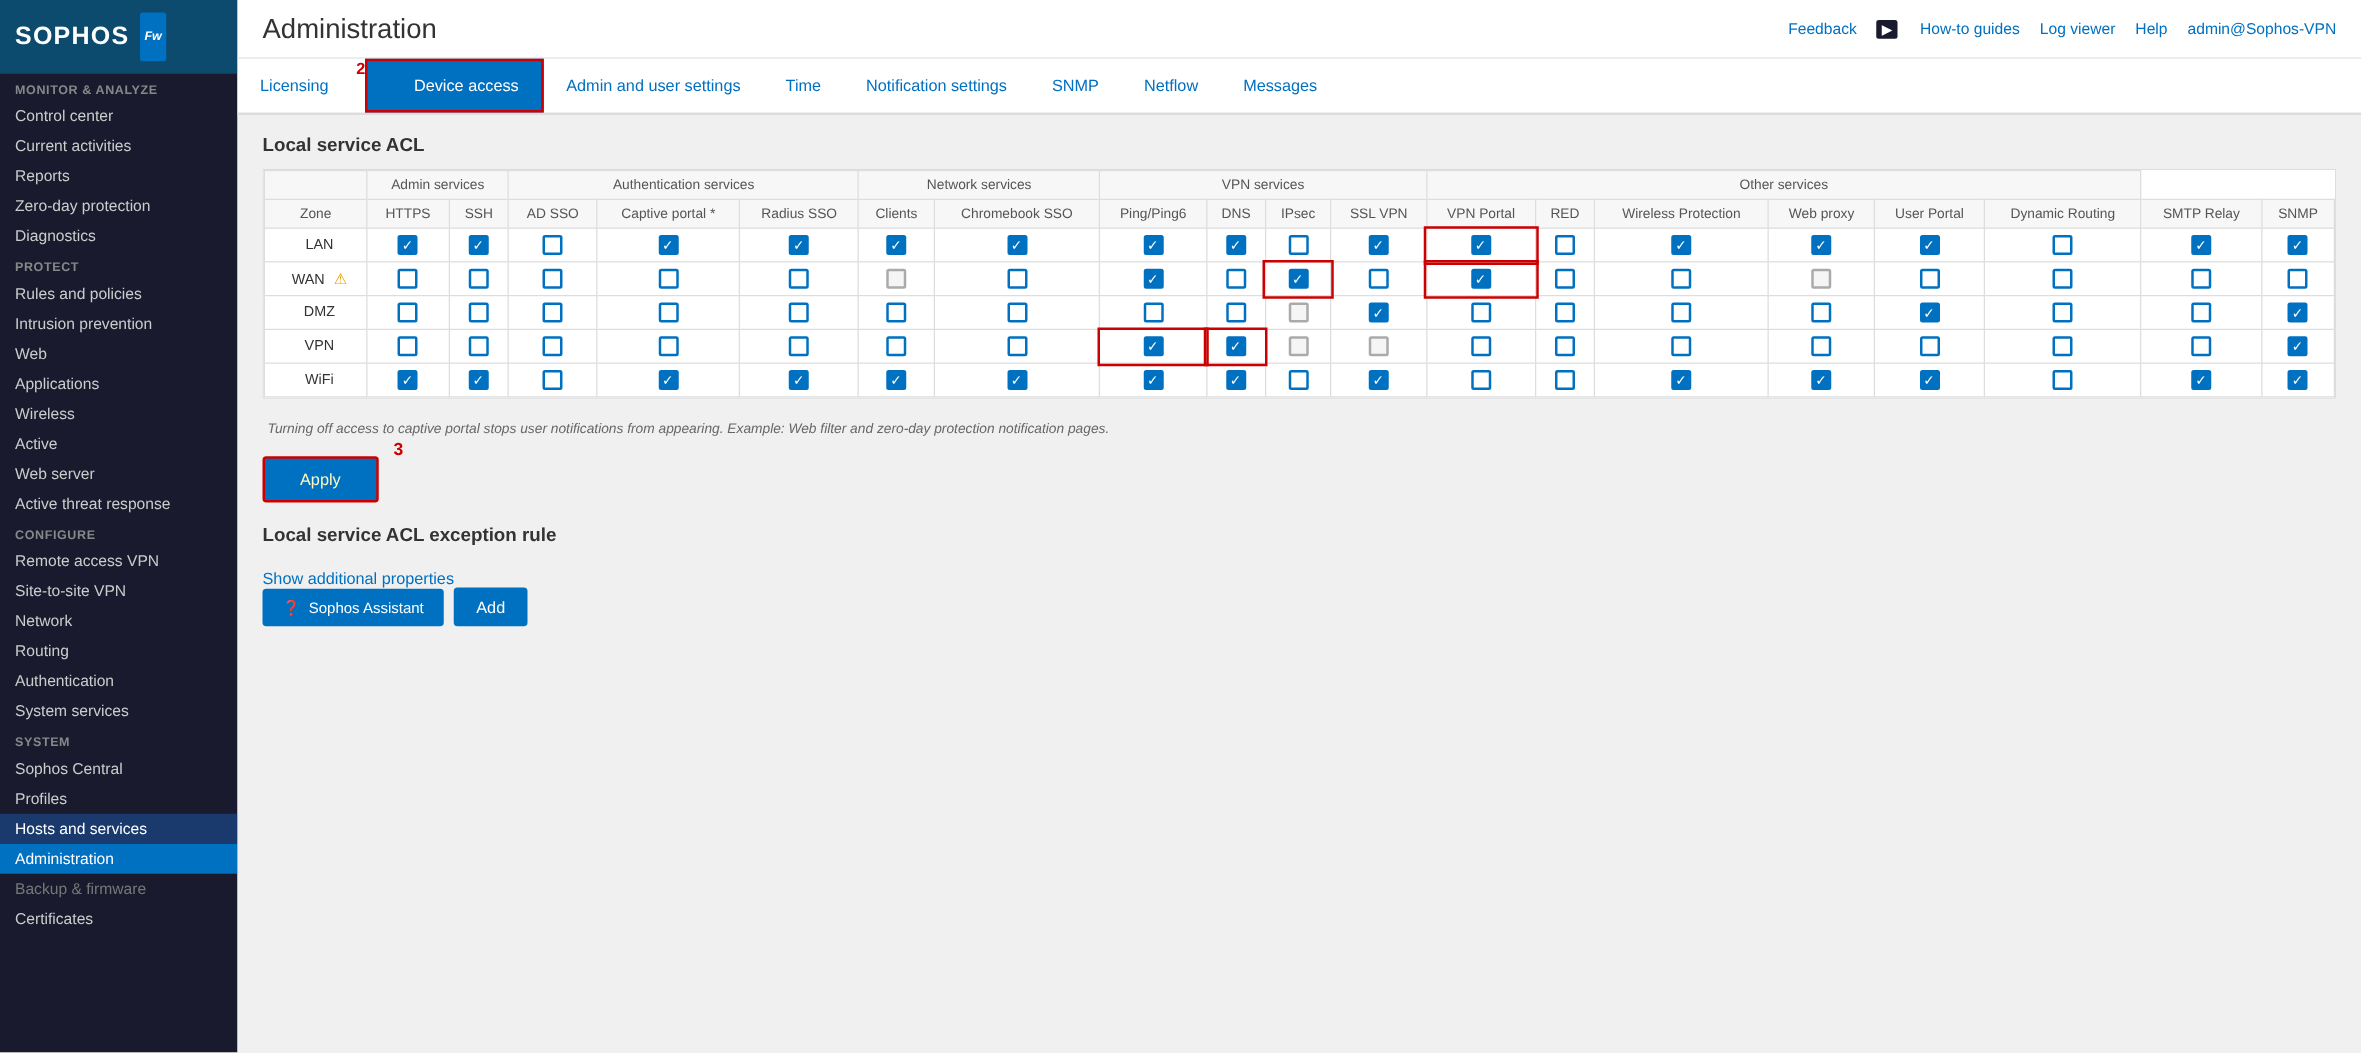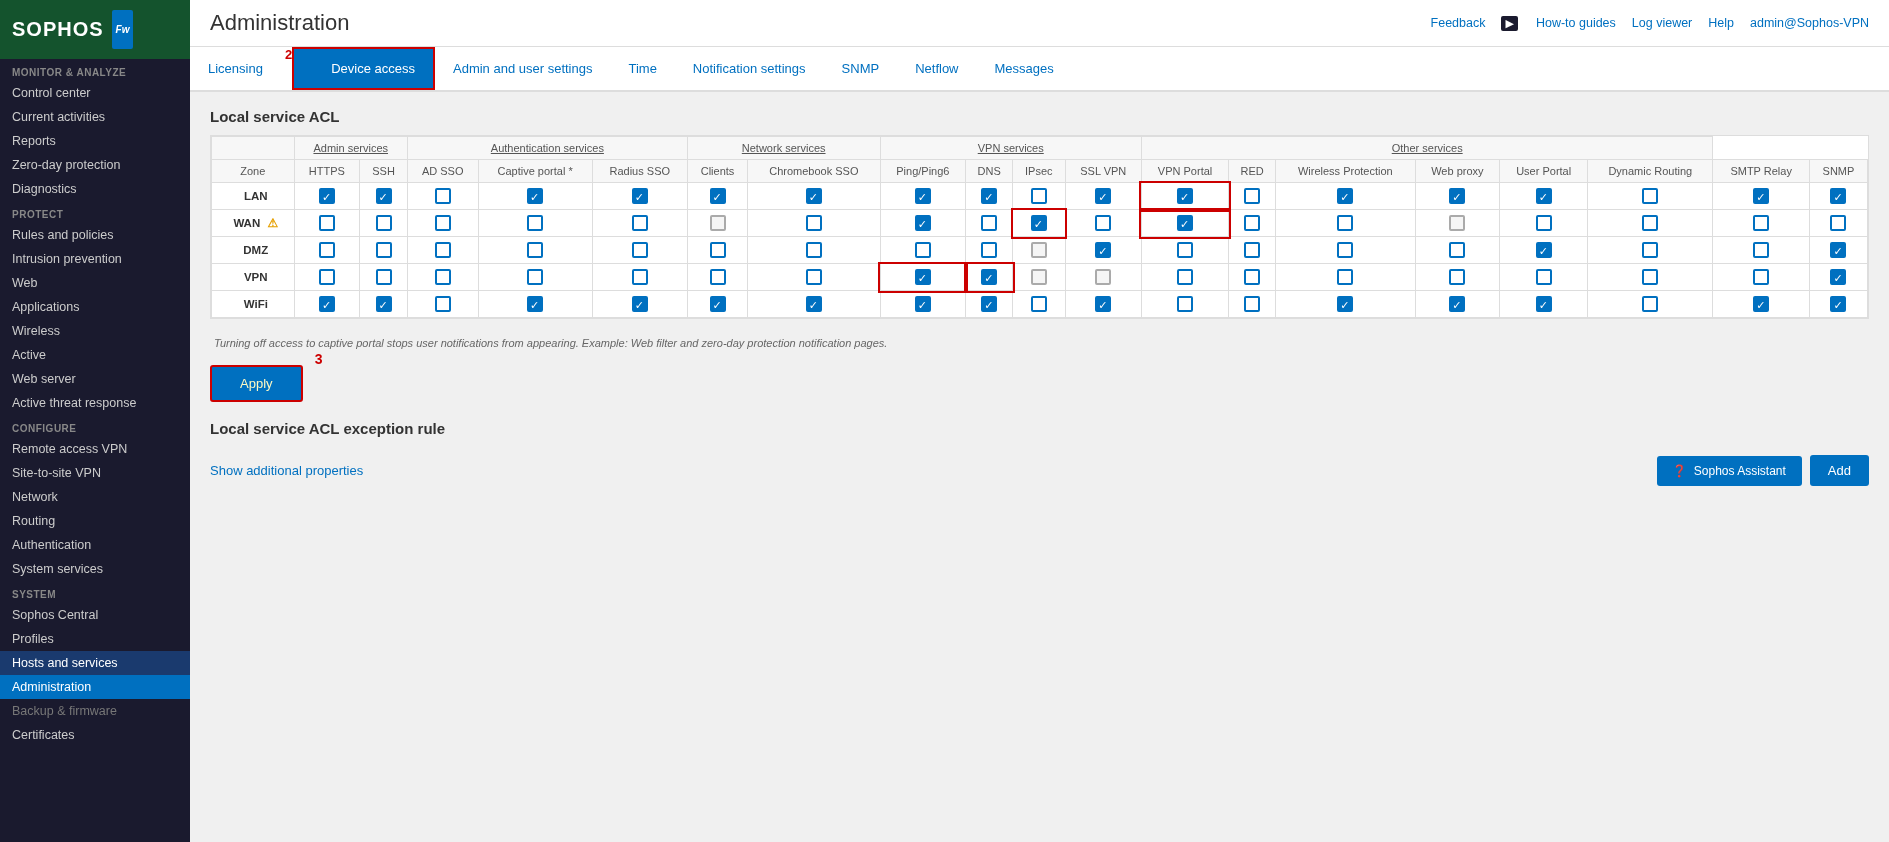--- a/index.html
+++ b/index.html
@@ -10,21 +10,21 @@
       width: 190px;
       min-width: 190px;
       background: #1a1a2e;
       color: #ccc;
       display: flex;
       flex-direction: column;
       height: 842px;
       overflow-y: auto;
     }
     #sidebar-logo {
-      background: #14532d;
+      background: #0c4a6e;
       padding: 10px 12px;
       display: flex;
       align-items: center;
       gap: 8px;
     }
     .sophos-logo-text {
       color: white;
       font-size: 20px;
       font-weight: bold;
       letter-spacing: 1px;
@@ -178,25 +178,24 @@
       background: #f7f7f7;
       font-weight: normal;
       color: #555;
       font-size: 11px;
     }
     .group-header th {
       background: #f0f0f0;
       font-weight: bold;
       color: #333;
       font-size: 11.5px;
-      text-decoration: underline;
     }
     .zone-cell {
       text-align: left;
-      font-weight: bold;
+      font-weight: normal;
       color: #333;
       padding-left: 12px !important;
     }
     .cb {
       width: 16px; height: 16px;
       display: inline-block;
       border: 2px solid #0070c0;
       background: white;
       vertical-align: middle;
       cursor: pointer;
@@ -253,22 +252,23 @@
     }
     .show-additional {
       color: #0070c0;
       cursor: pointer;
       font-size: 13px;
       text-decoration: none;
     }
     .bottom-bar {
       display: flex;
       justify-content: space-between;
-      align-items: center;
+      align-items: flex-start;
       padding: 8px 0;
+      flex-direction: column;
     }
     .sophos-assistant-btn {
       background: #0070c0;
       color: white;
       border: none;
       padding: 8px 16px;
       border-radius: 3px;
       cursor: pointer;
       font-size: 12px;
       display: flex;

